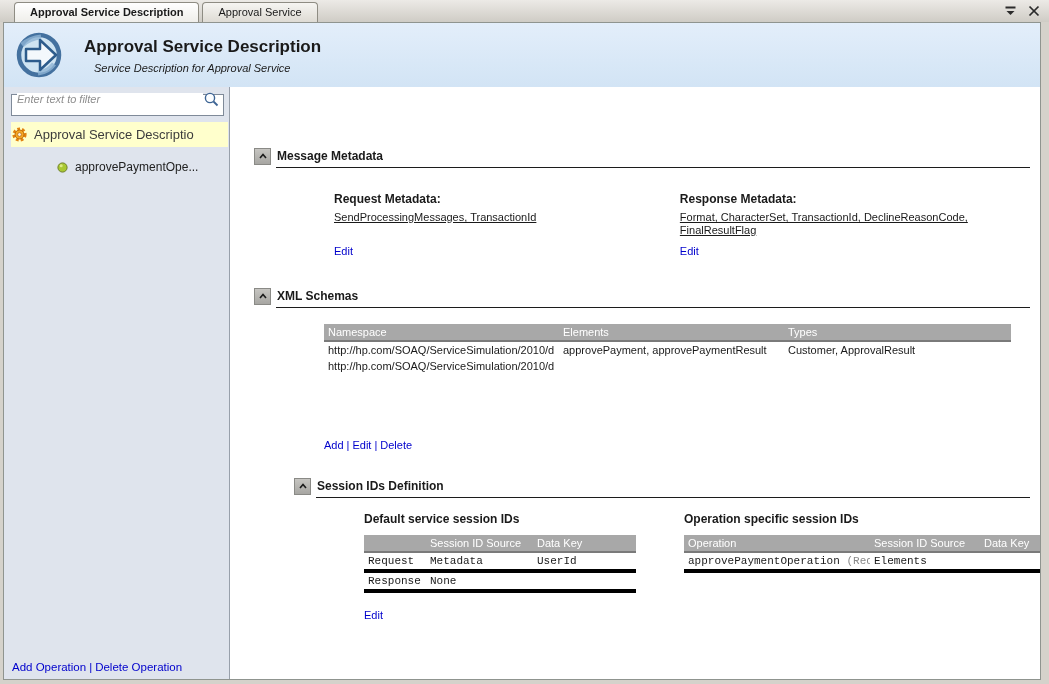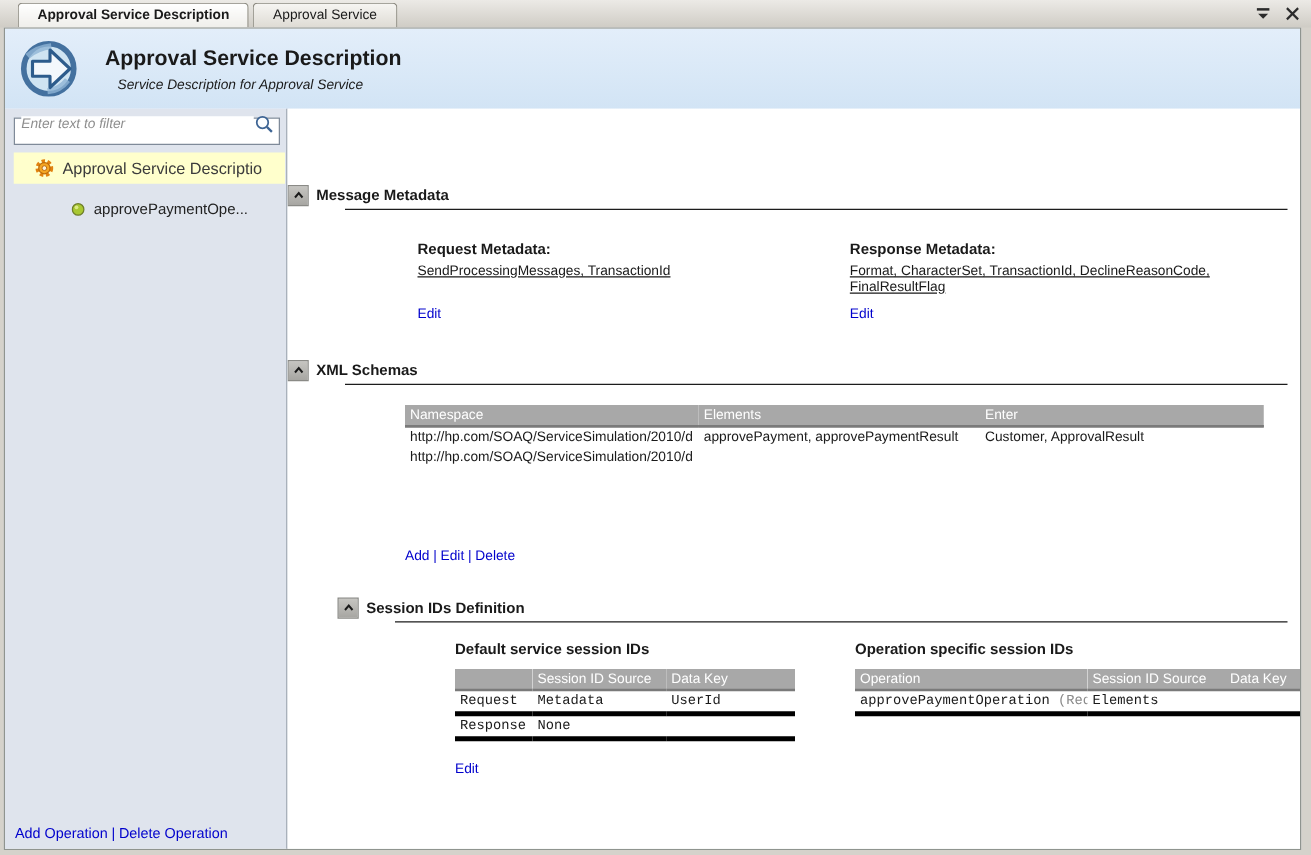--- a/index.html
+++ b/index.html
@@ -33,30 +33,30 @@
   .sidebar { width:226px; background:#dfe4ed; border-right:1px solid #98a0ab; position:relative; flex:none; }
   .main { flex:1; background:#ffffff; position:relative; overflow:hidden; }
 
   
   .filter { margin:7px 5px 0 7px; height:22px; background:#ffffff; border:1px solid #7f8a99;
             display:flex; align-items:center; padding:0 3px 12px 5px; }
   .filter input { flex:1; border:none; outline:none; font:italic 11px "Liberation Sans", sans-serif; color:#444; min-width:0; }
   .filter input::placeholder { color:#8e8e8e; font-style:italic; }
   .tree { margin-top:6px; }
   .tree-item { display:flex; align-items:center; gap:7px; cursor:default; }
-  .tree-item.selected { background:#ffffcc; margin:0 1px 0 7px; padding:5px 17px; font-size:13px; color:#3c3c3c; }
+  .tree-item.selected { background:#ffffcc; margin:0 1px 0 7px; padding:5px 1px; font-size:13px; color:#3c3c3c; }
   .tree-item.child { margin:13px 0 0 53px; font-size:12px; color:#222; }
   .tree-item svg { flex:none; display:block; }
   .tree-label { white-space:nowrap; overflow:hidden; }
   .sb-footer { position:absolute; left:8px; bottom:6px; font-size:11.5px; white-space:nowrap; }
   .sb-footer .sep { color:#0000cc; padding:0 3px; }
 
   
   .section { position:absolute; left:0; right:0; }
-  .sec-head { display:flex; align-items:center; height:18px; }
+  .sec-head { display:flex; align-items:center; margin-left:24px; height:18px; }
   .collapse-btn { width:17px; height:17px; background:linear-gradient(#c6c5c1,#a7a6a2);
                   border:1px solid #8a8a86; margin-right:6px; display:flex; align-items:center; justify-content:center; cursor:pointer; }
   .sec-title { font-size:12px; font-weight:bold; white-space:nowrap; }
   .sec-rule { border-top:1px solid #1c1c1c; margin:2px 10px 0 46px; height:0; }
 
   
   .mm-body { margin:24px 0 0 104px; display:flex; }
   .mm-col-l { width:343px; }
   .mm-col-r { width:370px;margin-left:12px; }
   .mm-label { font-size:12px; font-weight:bold; }
@@ -195,21 +195,21 @@
         <table class="xml-table">
           <colgroup>
               <col style="width:235px">
               <col style="width:225px">
               <col style="width:227px">
             </colgroup>
           <thead>
             <tr>
               <th>Namespace</th>
               <th>Elements</th>
-              <th>Enter</th>
+              <th>Types</th>
             </tr>
           </thead>
           <tbody>
             <tr>
               <td>http://hp.com/SOAQ/ServiceSimulation/2010/d</td>
               <td>approvePayment, approvePaymentResult</td>
               <td>Customer, ApprovalResult</td>
             </tr>
             <tr>
               <td>http://hp.com/SOAQ/ServiceSimulation/2010/d</td>

